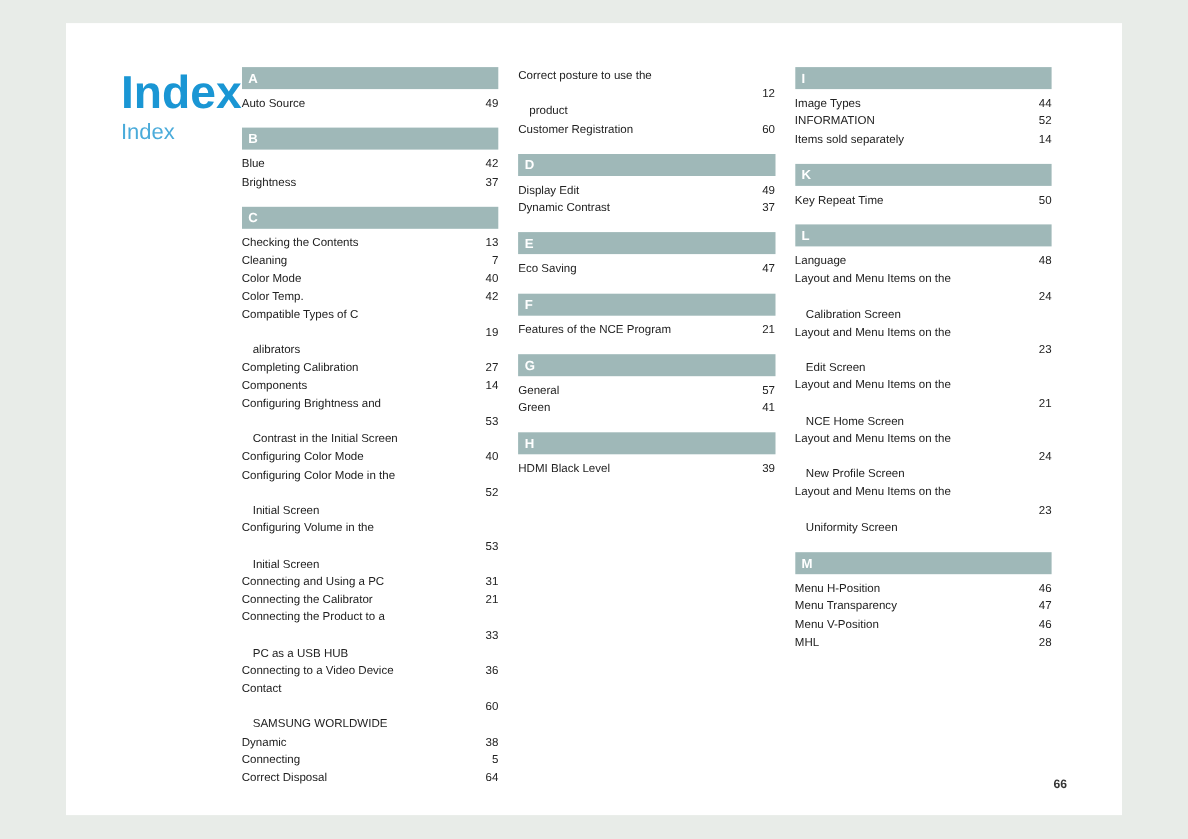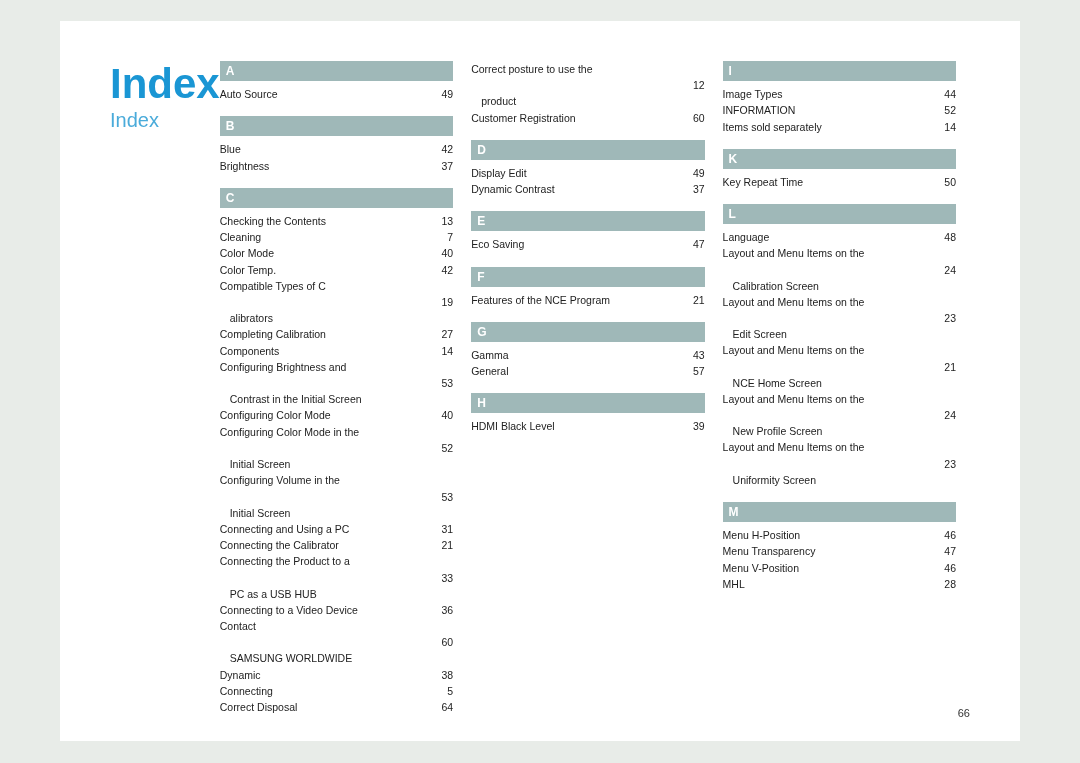--- a/index.html
+++ b/index.html
@@ -78,20 +78,21 @@
       padding-left: 10px;
       margin-top: 16px;
     }
     .page-num {
       text-align: right;
       font-size: 11px;
       color: #333;
       position: absolute;
       bottom: 22px;
       right: 50px;
+      font-weight: bold;
     }
   </style>
 </head>
 <body>
 
 <div class="page">
   <div class="title-section">
     <div class="title-big">Index</div>
     <div class="title-sub">Index</div>
   </div>
@@ -255,26 +256,26 @@
         <div class="section">
           <div class="section-header">F</div>
           <div class="entry">
             <span class="entry-label">Features of the NCE Program</span>
             <span class="entry-page">21</span>
           </div>
         </div>
         <div class="section">
           <div class="section-header">G</div>
           <div class="entry">
-            <span class="entry-label">Gamma</span>
-            <span class="entry-page">43</span>
-          </div>
-          <div class="entry">
             <span class="entry-label">General</span>
             <span class="entry-page">57</span>
+          </div>
+          <div class="entry">
+            <span class="entry-label">Green</span>
+            <span class="entry-page">41</span>
           </div>
         </div>
         <div class="section">
           <div class="section-header">H</div>
           <div class="entry">
             <span class="entry-label">HDMI Black Level</span>
             <span class="entry-page">39</span>
           </div>
         </div>
       </div>

